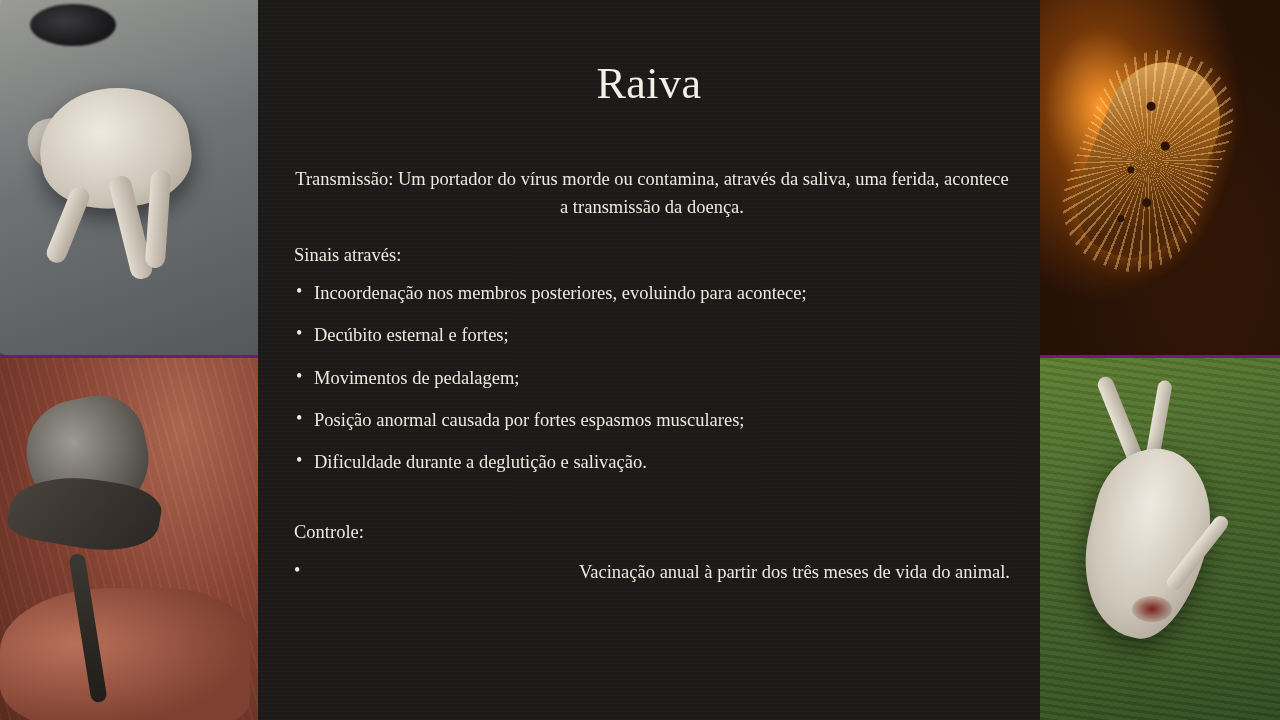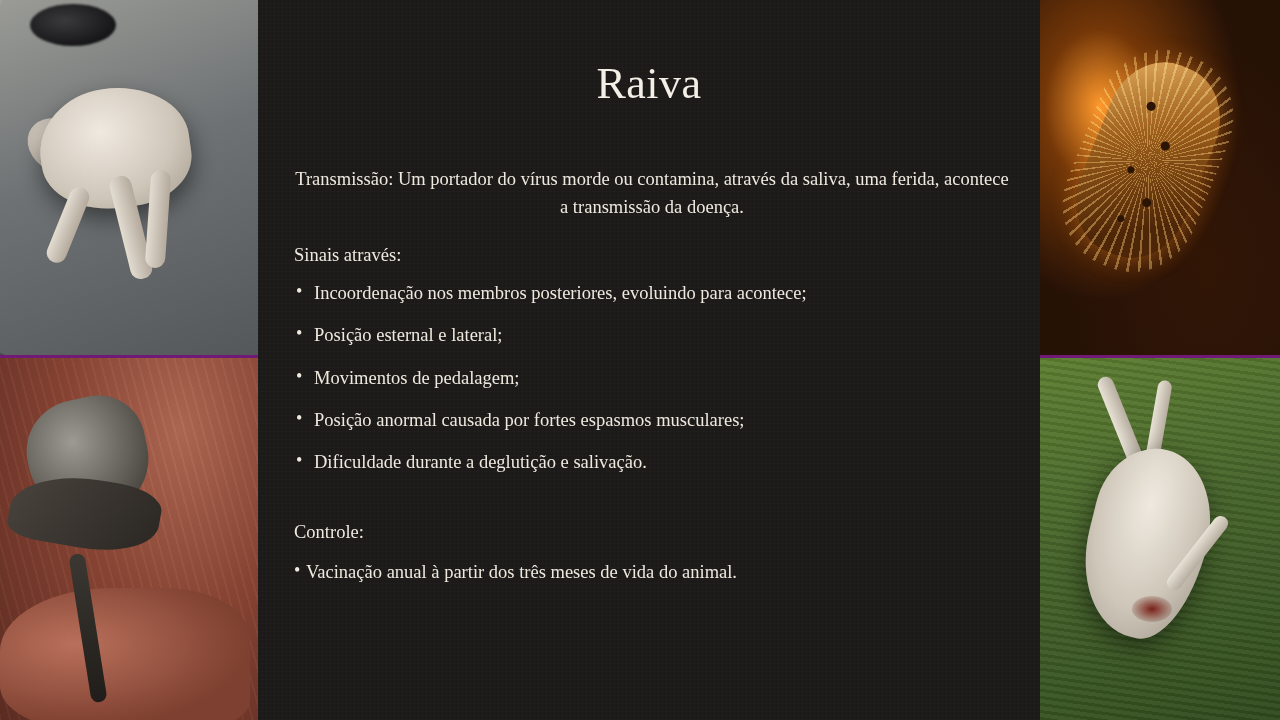--- a/index.html
+++ b/index.html
@@ -248,21 +248,21 @@
     position: absolute;
     left: 2px;
     top: -1px;
     font-size: 18px;
     color: #efe9df;
   }
   .control-block {
     margin-top: 42px;
   }
   .control-block .section-label { margin-bottom: 12px; }
-  .bullets.tight li { padding-left: 12px; margin-bottom: 0; }
+  .bullets.tight li { padding-left: 12px; margin-bottom: 0; text-align: right; }
   .bullets.tight li::before { left: 0; }
 </style>
 </head>
 <body>
 
 <div class="slide">
 
   <div class="col-left">
     <div class="photo p-cow-floor">
       <div class="floor"></div>
@@ -285,21 +285,21 @@
 
   <div class="content">
     <h1 class="title">Raiva</h1>
 
     <div class="body-text">
       <p class="para">Transmissão: Um portador do vírus morde ou contamina, através da saliva, uma ferida, acontece a transmissão da doença.</p>
 
       <p class="section-label">Sinais através:</p>
       <ul class="bullets">
         <li>Incoordenação nos membros posteriores, evoluindo para acontece;</li>
-        <li>Posição esternal e lateral;</li>
+        <li>Decúbito esternal e fortes;</li>
         <li>Movimentos de pedalagem;</li>
         <li>Posição anormal causada por fortes espasmos musculares;</li>
         <li>Dificuldade durante a deglutição e salivação.</li>
       </ul>
 
       <div class="control-block">
         <p class="section-label">Controle:</p>
         <ul class="bullets tight">
           <li>Vacinação anual à partir dos três meses de vida do animal.</li>
         </ul>

